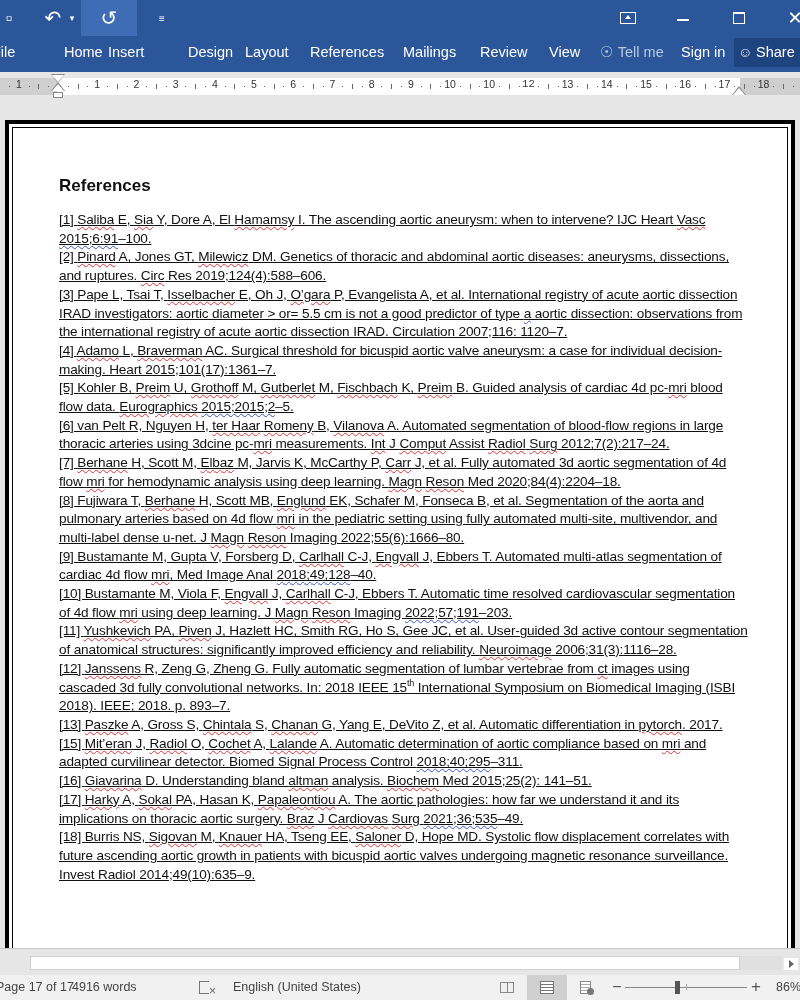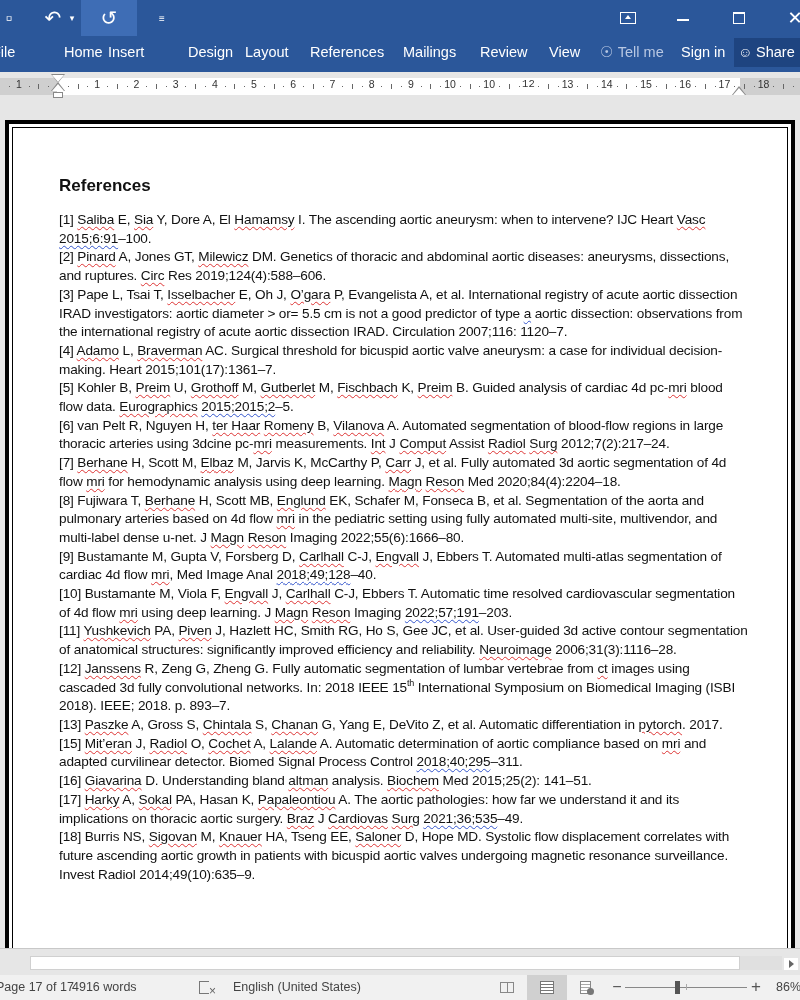--- a/index.html
+++ b/index.html
@@ -60,21 +60,21 @@
   .right-indent .o { position: absolute; left: -1px; top: -1px; border-left: 7px solid transparent; border-right: 7px solid transparent; border-bottom: 9px solid #888; }
   .right-indent .i { position: absolute; left: 0; top: 1px; border-left: 6px solid transparent; border-right: 6px solid transparent; border-bottom: 7px solid #fff; }
 
   
   .doc-area { position: absolute; left: 0; top: 102px; width: 800px; height: 846px; background: #e6e6e6; overflow: hidden; }
   .page { position: absolute; left: 5px; top: 18px; width: 790px; height: 900px; background: #fff; }
   .border-outer { position: absolute; left: 0; top: 0; width: 790px; height: 900px; border: 4px solid #000; }
   .border-inner { position: absolute; left: 7px; top: 7px; width: 776px; height: 886px; border: 1px solid #000; }
   .content { position: absolute; left: 54px; top: 55px; width: 690px; font-family: "Liberation Sans", "DejaVu Sans", sans-serif; color: #111; }
   .heading { font-size: 17px; font-weight: bold; margin-bottom: 14px; height: 22px; line-height: 22px; }
-  .ref { font-size: 13.6px; line-height: 18.7px; letter-spacing: -0.15px; }
+  .ref { font-size: 13.6px; line-height: 18.7px; letter-spacing: -0.15px; text-decoration: underline; }
   .sq { text-decoration: underline wavy #d33; text-decoration-thickness: 1px; text-underline-offset: 2px; }
   .gq { text-decoration: underline wavy #3355cc; text-decoration-thickness: 1px; text-underline-offset: 2px; }
   sup { font-size: 9px; vertical-align: super; line-height: 0; }
 
   
   .hscroll { position: absolute; left: 0; top: 948px; width: 800px; height: 26px; background: #e6e6e6; border-top: 1px solid #c8c8c8; }
   .hscroll .track { position: absolute; left: 30px; top: 7px; width: 710px; height: 14px; background: #fff; border: 1px solid #d0d0d0; }
   .hscroll .thumb-space { position: absolute; left: 740px; top: 7px; width: 42px; height: 14px; background: #e0e0e0; }
   .hscroll .arrow { position: absolute; left: 784px; top: 9px; width: 14px; height: 12px; background: #fff; }
   .hscroll .arrow::after { content: ""; position: absolute; left: 5px; top: 2px; border-top: 4px solid transparent; border-bottom: 4px solid transparent; border-left: 5px solid #666; }

